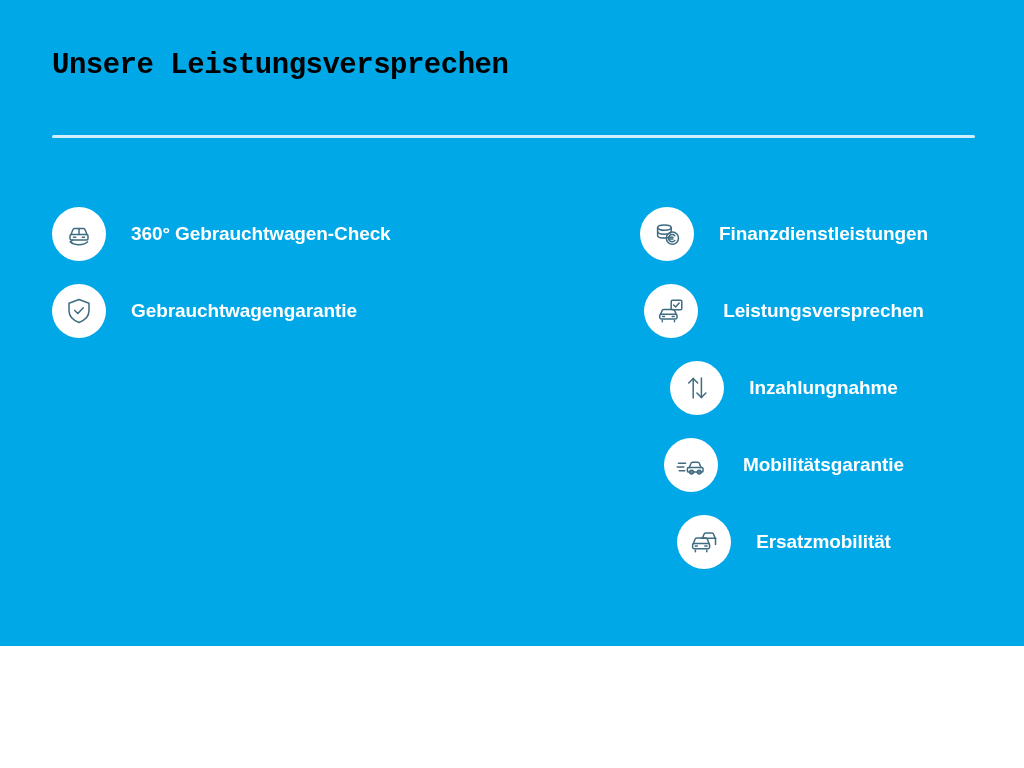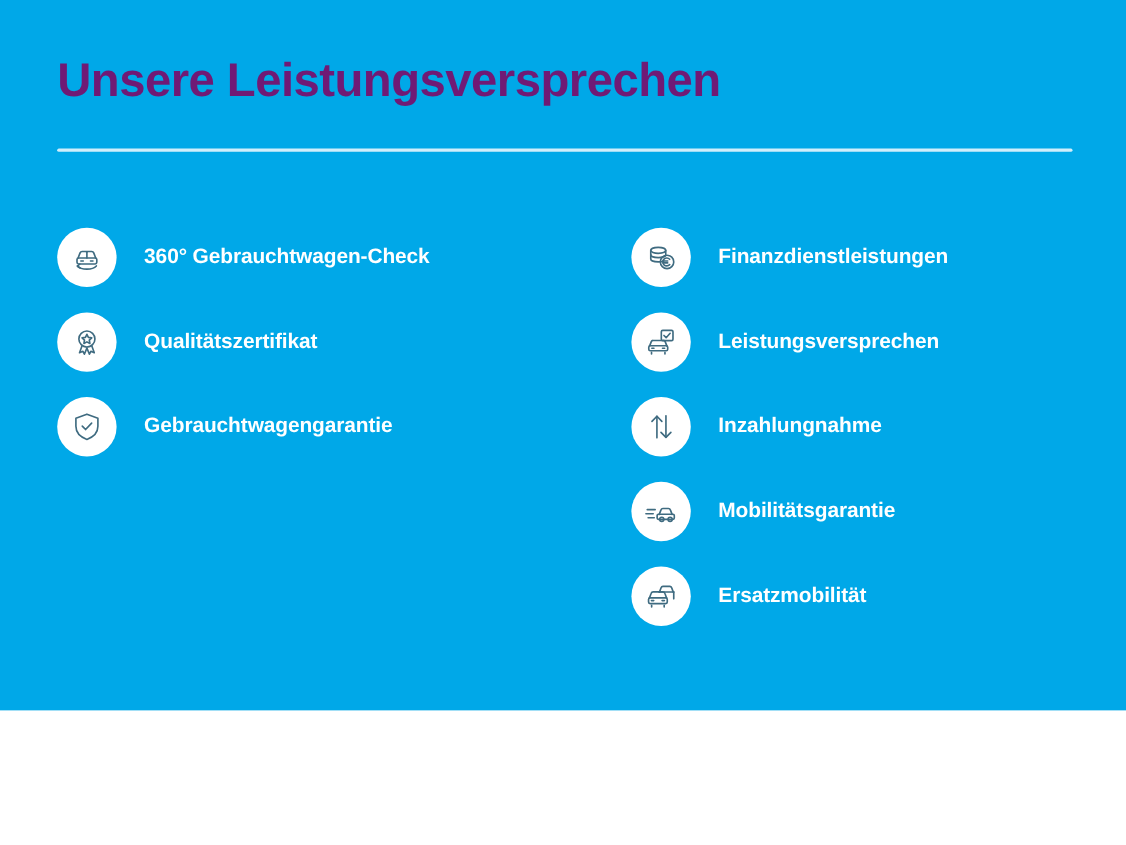--- a/index.html
+++ b/index.html
@@ -30,26 +30,27 @@
     height: 646px;
     background: #00a8e8;
     box-sizing: border-box;
   }
 
   .hero-title {
     position: absolute;
     left: 52px;
     top: 50px;
     margin: 0;
-    font-size: 43px;
+    font-size: 29px;
     font-weight: 700;
     letter-spacing: -0.5px;
-    color: #701a75;
+    color: #000000;
     line-height: 1.1;
     white-space: nowrap;
+    font-family: Liberation Mono, monospace;
   }
 
   .hero-divider {
     position: absolute;
     left: 52px;
     top: 135px;
     width: 923px;
     height: 3px;
     background: #cfeefb;
     border-radius: 2px;
@@ -61,21 +62,21 @@
     left: 0;
     top: 195px;
     width: 1024px;
     display: flex;
   }
   .feature-col {
     display: flex;
     flex-direction: column;
   }
   .feature-col.left  { margin-left: 52px;  width: 470px; }
-  .feature-col.right { margin-left: 52px;  width: 420px; }
+  .feature-col.right { margin-left: 52px;  width: 420px; align-items: center; }
 
   .feature-row {
     display: flex;
     align-items: center;
     height: 77px;
   }
 
   .feature-badge {
     flex: 0 0 auto;
     width: 54px;
@@ -140,33 +141,20 @@
               <rect x="7" y="16.5" width="18" height="5.5" rx="1.5"></rect>
               <path d="M10.5 19.3 h2.2 M19.3 19.3 h2.2"></path>
               <path d="M16 11.3 v5.2"></path>
               <path d="M7.4 23.8 a9.5 5 0 0 0 17.2 0"></path>
               <path d="M9.6 22 l-2.2 2 2.4 1.6"></path>
             </svg>
           </span>
           <span class="feature-label">360° Gebrauchtwagen-Check</span>
         </div>
 
-        <div class="feature-row">
-          <span class="feature-badge">
-            <circle cx="16" cy="13.5" r="7.2">
-            <svg viewBox="0 0 32 32">
-              <circle cx="16" cy="13.2" r="7.3"></circle>
-              <path d="M16 8.9 l1.35 2.75 3.03 .44 -2.19 2.13 .52 3.02 -2.71-1.43 -2.71 1.43 .52-3.02 -2.19-2.13 3.03-.44z"></path>
-              <path d="M11.6 19.3 L9.3 25.6 l3.1-1.2 1.3 2.6 2.1-5.1"></path>
-              <path d="M20.4 19.3 L22.7 25.6 l-3.1-1.2 -1.3 2.6 -2.1-5.1"></path>
-            </svg>
-          </circle>
-            </span>
-          <span class="feature-label">Qualitätszertifikat</span>
-        </div>
 
         <div class="feature-row">
           <span class="feature-badge">
             <svg viewBox="0 0 32 32">
               <path d="M16 4.5 L26 8.2 v7.4 c0 5.6-4.2 9.8-10 11.9 -5.8-2.1-10-6.3-10-11.9 V8.2z"></path>
               <path d="M11.8 15.4 l3 3.1 5.5-5.8"></path>
             </svg>
           </span>
           <span class="feature-label">Gebrauchtwagengarantie</span>
         </div>

